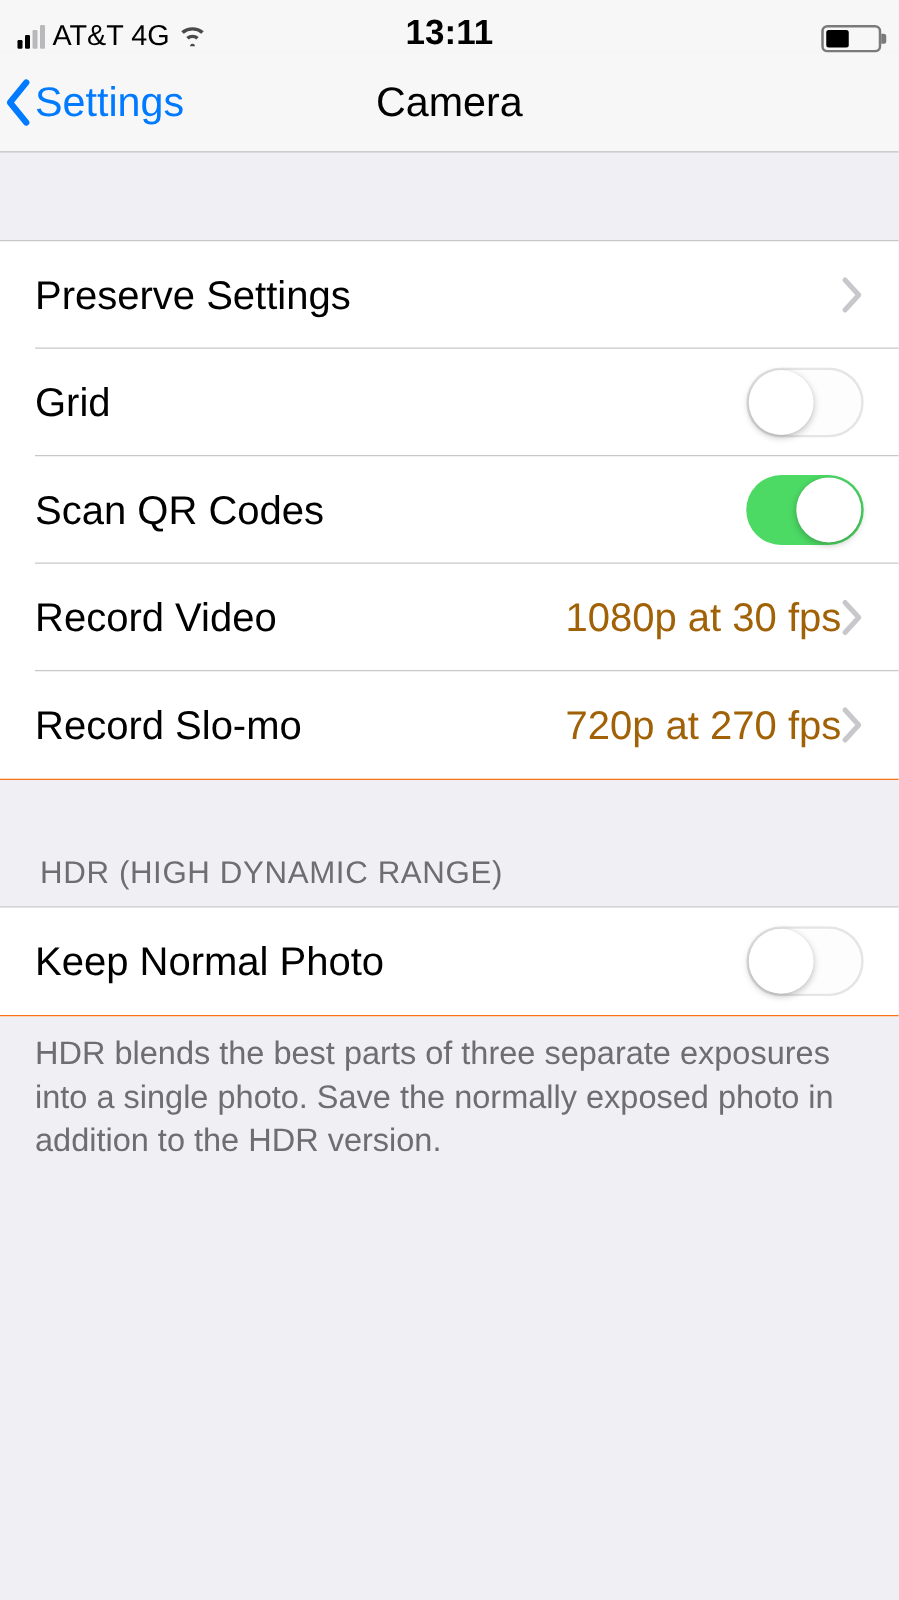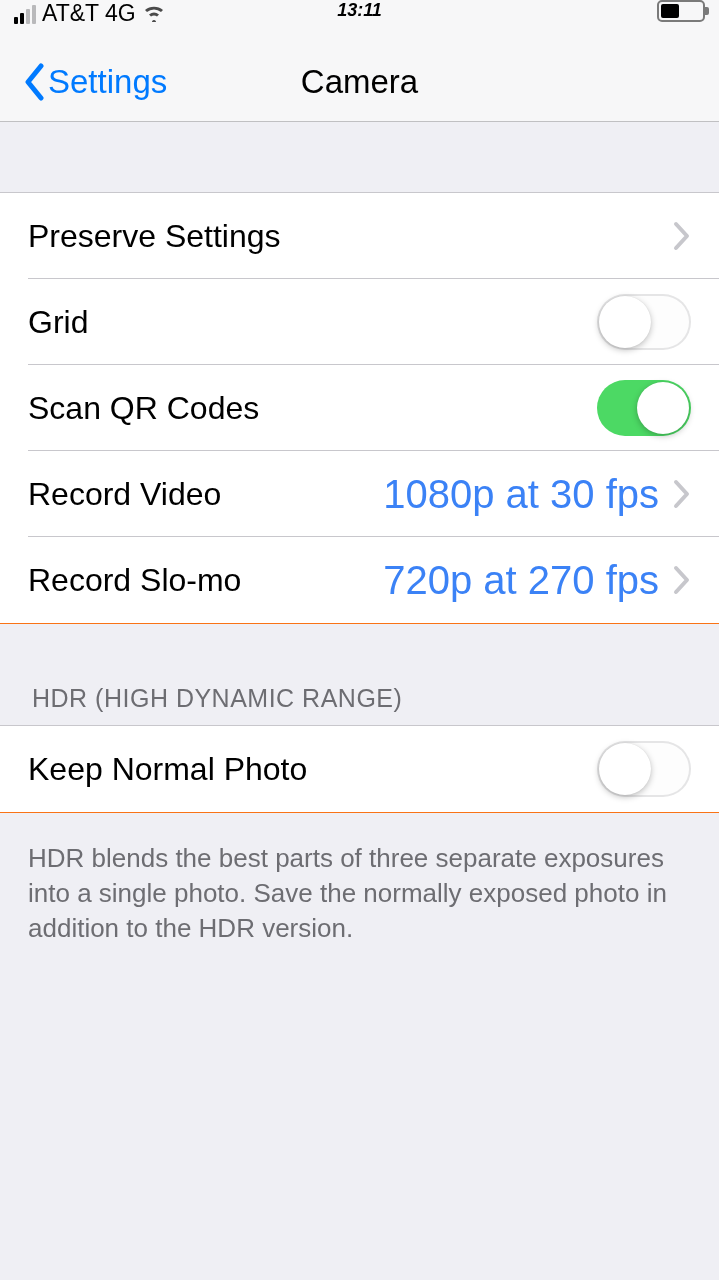--- a/index.html
+++ b/index.html
@@ -13,21 +13,21 @@
       width: 719px;
       height: 1280px;
       background: #efeff4;
       overflow: hidden;
     }
     
     .status-bar {
       height: 42px;
       background: #f7f7f8;
       display: flex;
-      align-items: flex-start;
+      align-items: flex-end;
       justify-content: space-between;
       padding: 0 14px;
       font-size: 24px;
       color: #000;
     }
     .status-left {
       display: flex;
       align-items: center;
       gap: 6px;
     }
@@ -51,23 +51,22 @@
       font-weight: 400;
     }
     .wifi {
       font-size: 22px;
       line-height: 1;
     }
     .status-center {
       position: absolute;
       left: 50%;
       transform: translateX(-50%);
-      font-size: 18px;
+      font-size: 28px;
       font-weight: 600;
-      font-style: italic;
     }
     .status-right {
       display: flex;
       align-items: center;
     }
     .battery {
       width: 48px;
       height: 22px;
       border: 2px solid #7a7a7a;
       border-radius: 5px;
@@ -98,21 +97,21 @@
       border-bottom: 1px solid #c0c0c2;
       position: relative;
       display: flex;
       align-items: center;
     }
     .back-button {
       display: flex;
       align-items: center;
       color: #007aff;
       font-size: 33px;
-      padding-left: 20px;
+      padding-left: 0;
       cursor: pointer;
     }
     .back-chevron {
       width: 28px;
       height: 40px;
       display: flex;
       align-items: center;
       justify-content: center;
     }
     .back-chevron svg {
@@ -153,24 +152,24 @@
       bottom: 0;
       height: 1px;
       background: #c8c7cc;
     }
     .row-label {
       font-size: 32px;
       color: #000;
       flex: 0 0 auto;
     }
     .row-value {
-      font-size: 40px;
-      color: #3b82f6;
+      font-size: 32px;
+      color: #a16207;
       margin-left: auto;
-      margin-right: 14px;
+      margin-right: 0;
     }
     .chevron-right {
       margin-left: auto;
       width: 18px;
       height: 30px;
       flex-shrink: 0;
     }
     .row-value + .chevron-right {
       margin-left: 0;
     }
@@ -213,21 +212,20 @@
       color: #6d6d72;
       font-size: 25px;
       letter-spacing: 0.5px;
     }
     
     .section-footer {
       padding: 12px 28px 0 28px;
       color: #6d6d72;
       font-size: 26px;
       line-height: 1.35;
-      margin-top: 16px;
     }
   </style>
 </head>
 <body>
 
 <div class="status-bar">
   <div class="status-left">
     <div class="signal-bars">
       <span></span>
         <span></span>

